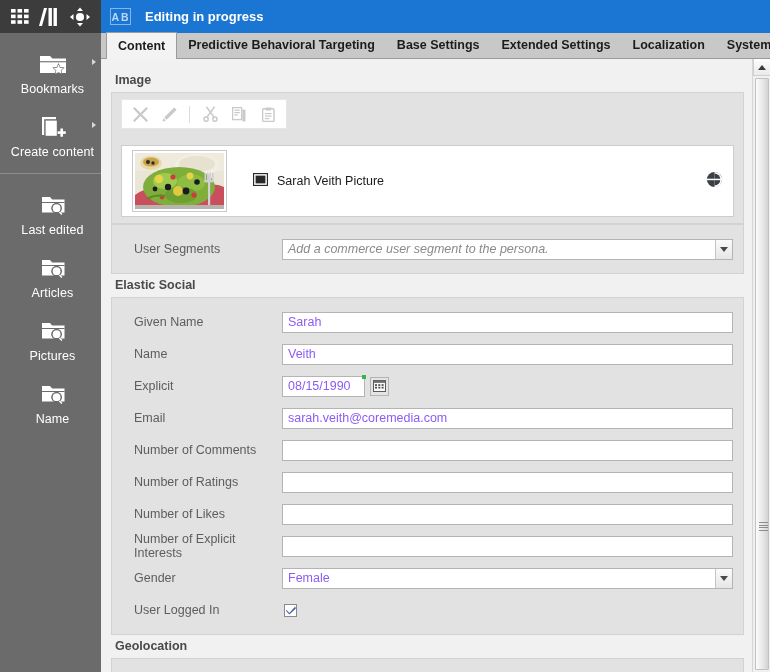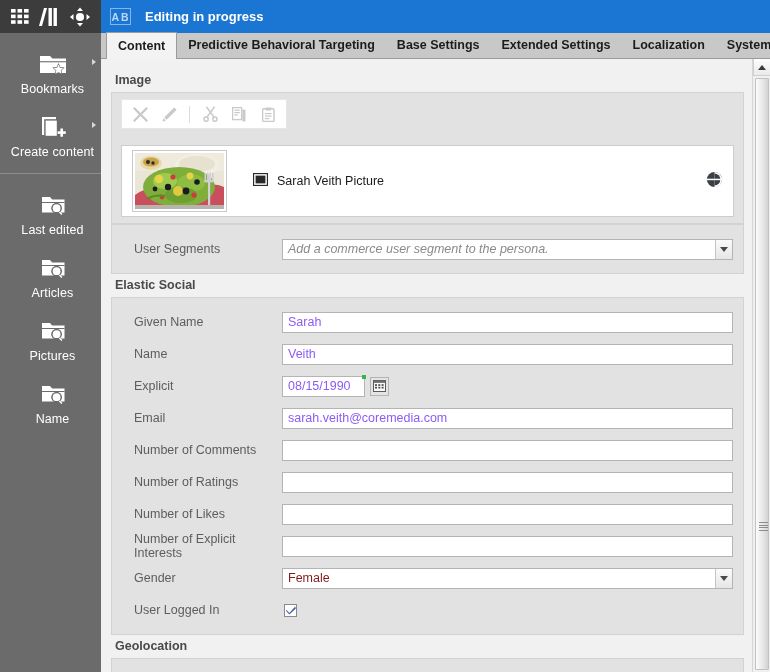--- a/index.html
+++ b/index.html
@@ -160,21 +160,21 @@
     font-family: "Liberation Sans", sans-serif;
     font-size: 12.5px; color: #8b5cf6;
     padding: 0 5px; outline: none;
   }
   .combo {
     width: 100%; height: 21px;
     border: 1px solid #b4b4b4; background: #ffffff;
     display: flex; align-items: flex-start;
   }
   .combo-val {
-    flex: 1 1 auto; font-size: 12.5px; color: #7f1d1d;
+    flex: 1 1 auto; font-size: 12.5px; color: #8b5cf6;
     padding: 0 5px; line-height: 19px; white-space: nowrap; overflow: hidden;
   }
   .combo-val.placeholder { color: #8a8a8a; font-style: italic; }
   .combo-arrow {
     width: 17px; height: 19px; flex: 0 0 17px;
     background: linear-gradient(#fbfbfb,#e6e6e6);
     border-left: 1px solid #c4c4c4;
     display: flex; align-items: center; justify-content: center;
     cursor: pointer;
   }

